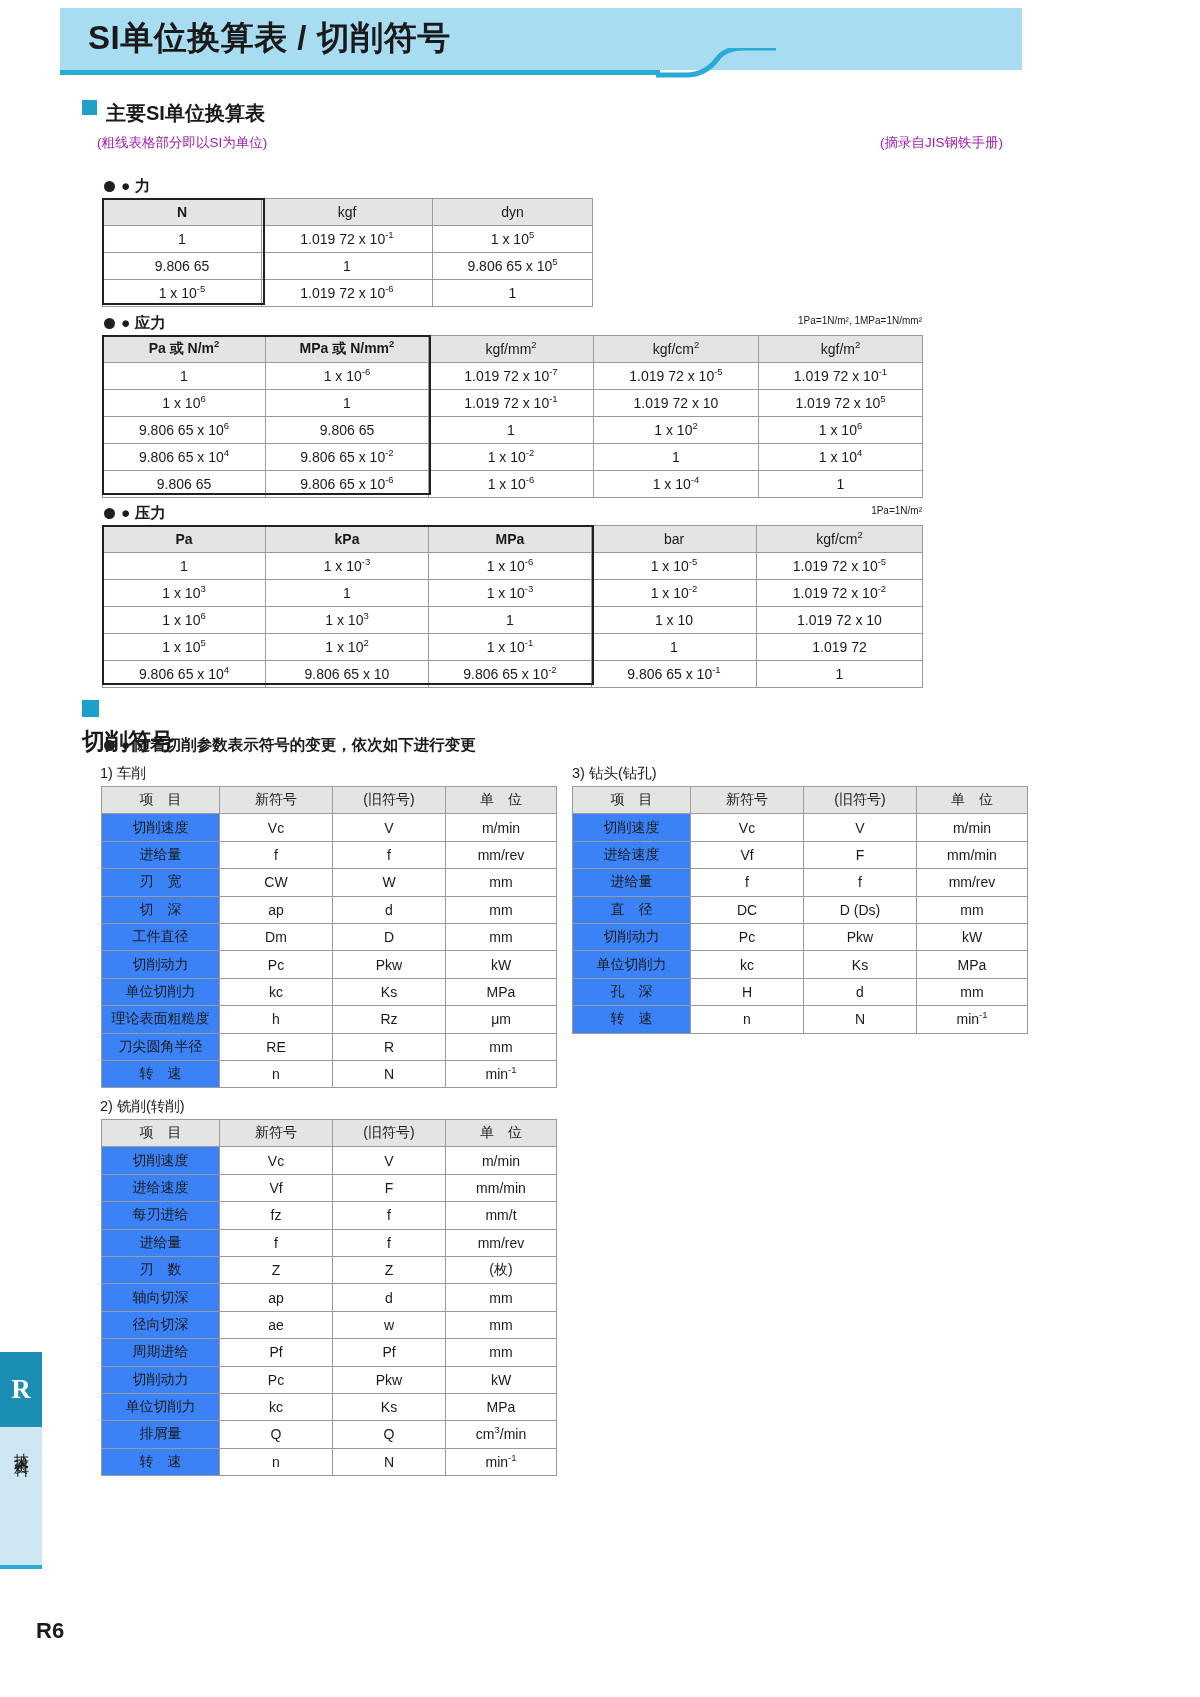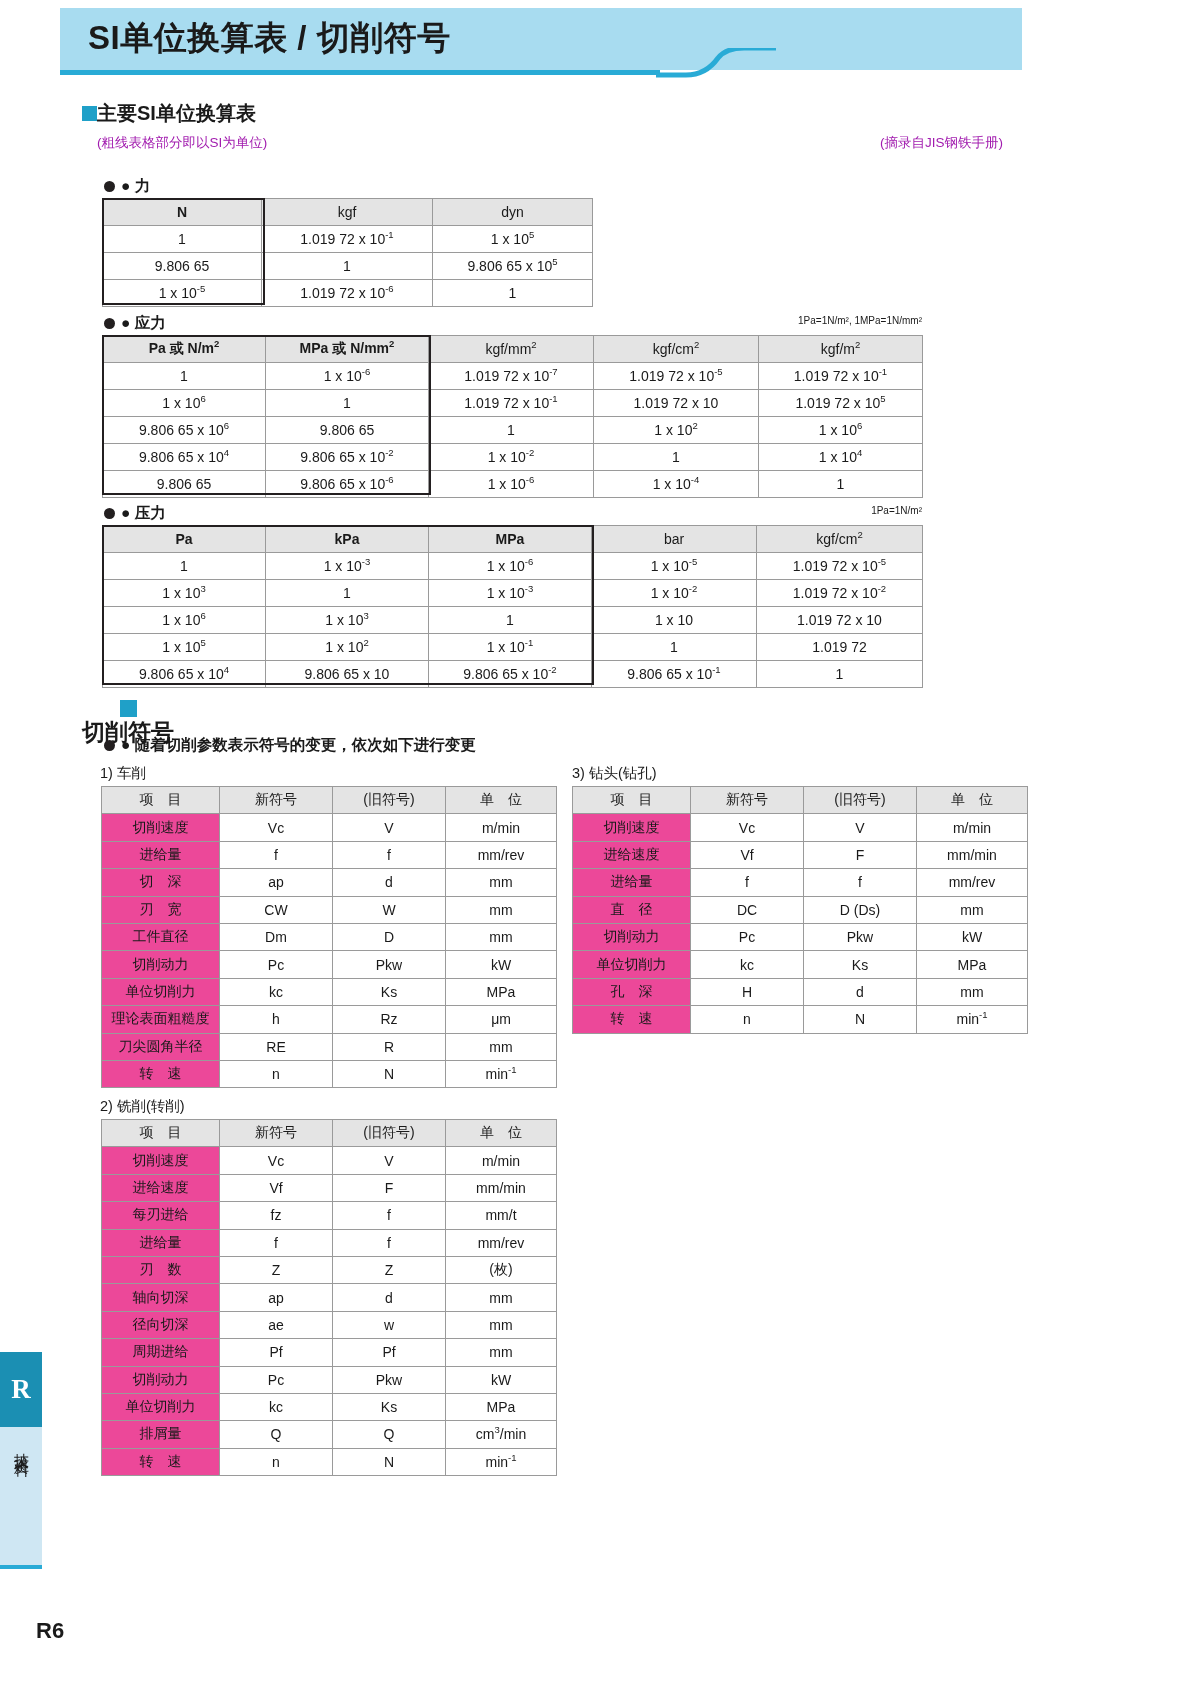--- a/index.html
+++ b/index.html
@@ -13,21 +13,21 @@
   .header-band{position:absolute;left:0;top:0;width:962px;height:62px;background:#a8dcf0;}
   .header-rule{position:absolute;left:0;top:62px;width:600px;height:5px;background:#29abd6;}
   .header-curve{position:absolute;left:596px;top:40px;width:120px;height:32px;overflow:hidden;}
   .header-curve svg{display:block;}
   .header-title{
     position:absolute;left:28px;top:8px;
     font-size:33px;font-weight:bold;letter-spacing:0.5px;color:#1a1a1a;
     font-family:"Liberation Sans","DejaVu Sans",sans-serif;
   }
   
-  .sec-h{position:absolute;display:flex;align-items:center;}
+  .sec-h{position:absolute;display:flex;align-items:flex-start;gap:9px;}
   .sq{width:15px;height:15px;background:#1fa0c8;display:inline-block;}
   .sec-h .t{font-size:20px;font-weight:bold;}
   .sec-h2 .t{font-size:23px;font-weight:bold;}
   .note{position:absolute;font-size:13.5px;color:#a21caf;}
   .dot-h{position:absolute;display:flex;align-items:center;gap:6px;font-size:15.5px;font-weight:bold;}
   .dot{width:11px;height:11px;border-radius:50%;background:#231f20;display:inline-block;}
   .sublabel{position:absolute;font-size:14.5px;}
   .eq{position:absolute;font-size:10px;text-align:right;}
   
   .ctab{position:absolute;border-collapse:collapse;table-layout:fixed;}
@@ -42,21 +42,21 @@
   
   .thick-box{position:absolute;border:2.4px solid #231f20;pointer-events:none;}
   
   .stab{position:absolute;border-collapse:collapse;table-layout:fixed;border:1.6px solid #555;}
   .stab td,.stab th{
     border:1px solid #9a9a9a;height:26.4px;
     text-align:center;vertical-align:middle;font-size:14px;padding:0 2px;
     background:#ffffff;font-weight:normal;
   }
   .stab th{background:#e4e4e4;}
-  .stab td.lbl{background:#ec4899;}
+  .stab td.lbl{background:#3b82f6;}
   sup{font-size:0.68em;vertical-align:super;line-height:0;}
   
   .tab-r{position:absolute;left:0;top:1352px;width:42px;height:75px;background:#1b8fb3;}
   .tab-r span{
     display:block;text-align:center;line-height:75px;color:#fff;
     font-size:27px;font-weight:bold;font-family:"Liberation Serif","DejaVu Serif",serif;
   }
   .tab-txt{position:absolute;left:0;top:1427px;width:42px;height:138px;background:#cfe7f3;}
   .tab-txt span{
     display:block;writing-mode:vertical-rl;text-orientation:upright;
@@ -271,29 +271,29 @@
         <td class="">V</td>
         <td class="">m/min</td>
       </tr>
       <tr>
         <td class="lbl">进给量</td>
         <td class="">f</td>
         <td class="">f</td>
         <td class="">mm/rev</td>
       </tr>
       <tr>
+        <td class="lbl">刃　宽</td>
+        <td class="">CW</td>
+        <td class="">W</td>
+        <td class="">mm</td>
+      </tr>
+      <tr>
         <td class="lbl">切　深</td>
         <td class="">ap</td>
         <td class="">d</td>
-        <td class="">mm</td>
-      </tr>
-      <tr>
-        <td class="lbl">刃　宽</td>
-        <td class="">CW</td>
-        <td class="">W</td>
         <td class="">mm</td>
       </tr>
       <tr>
         <td class="lbl">工件直径</td>
         <td class="">Dm</td>
         <td class="">D</td>
         <td class="">mm</td>
       </tr>
       <tr>
         <td class="lbl">切削动力</td>

